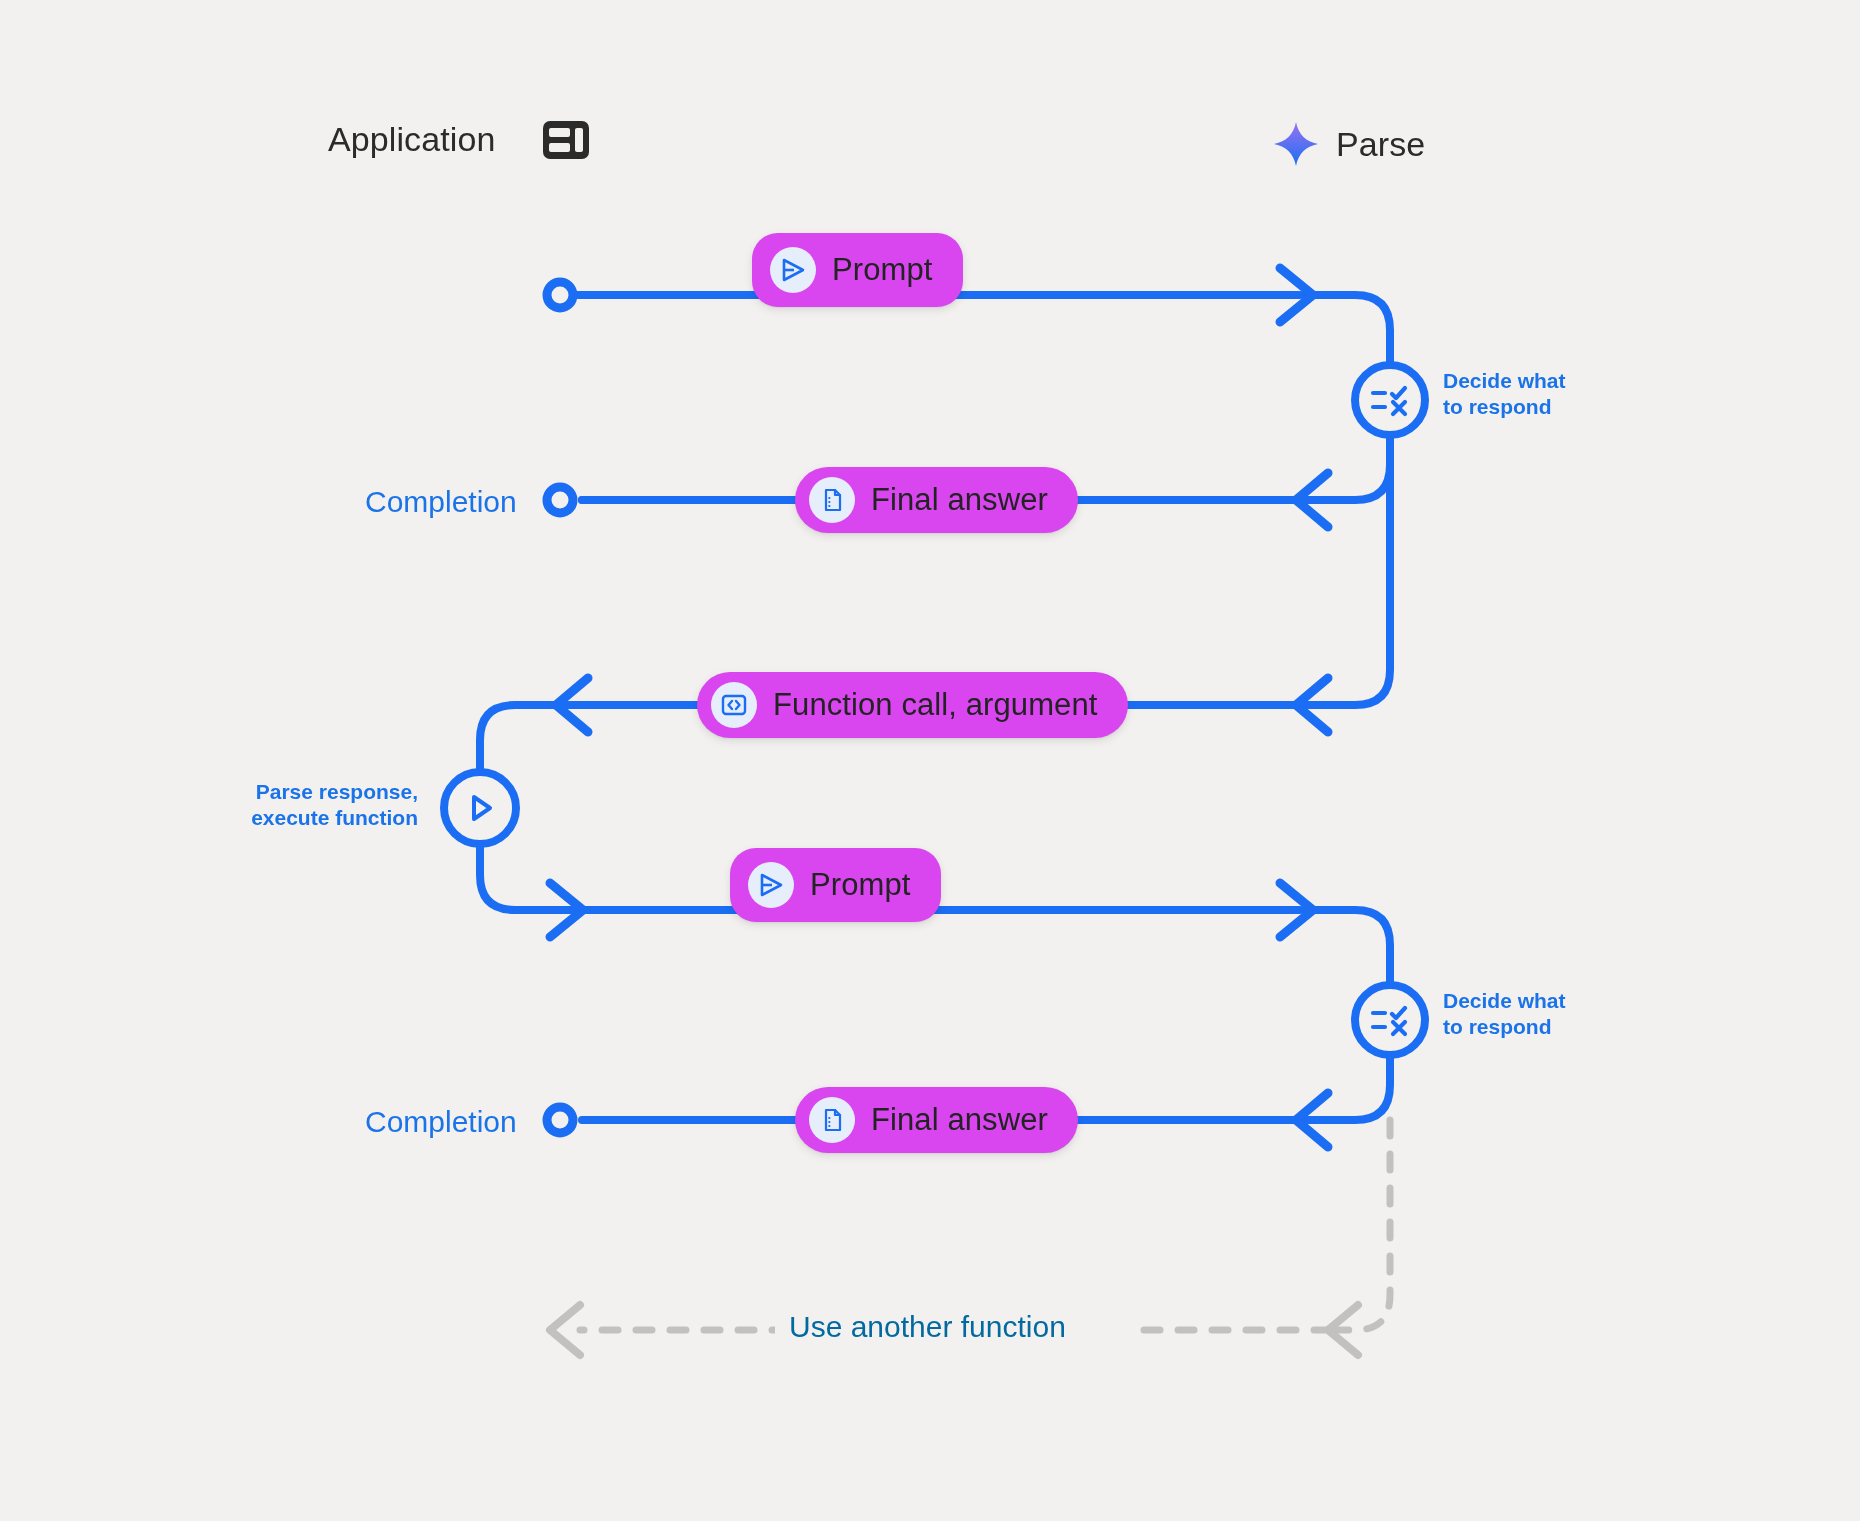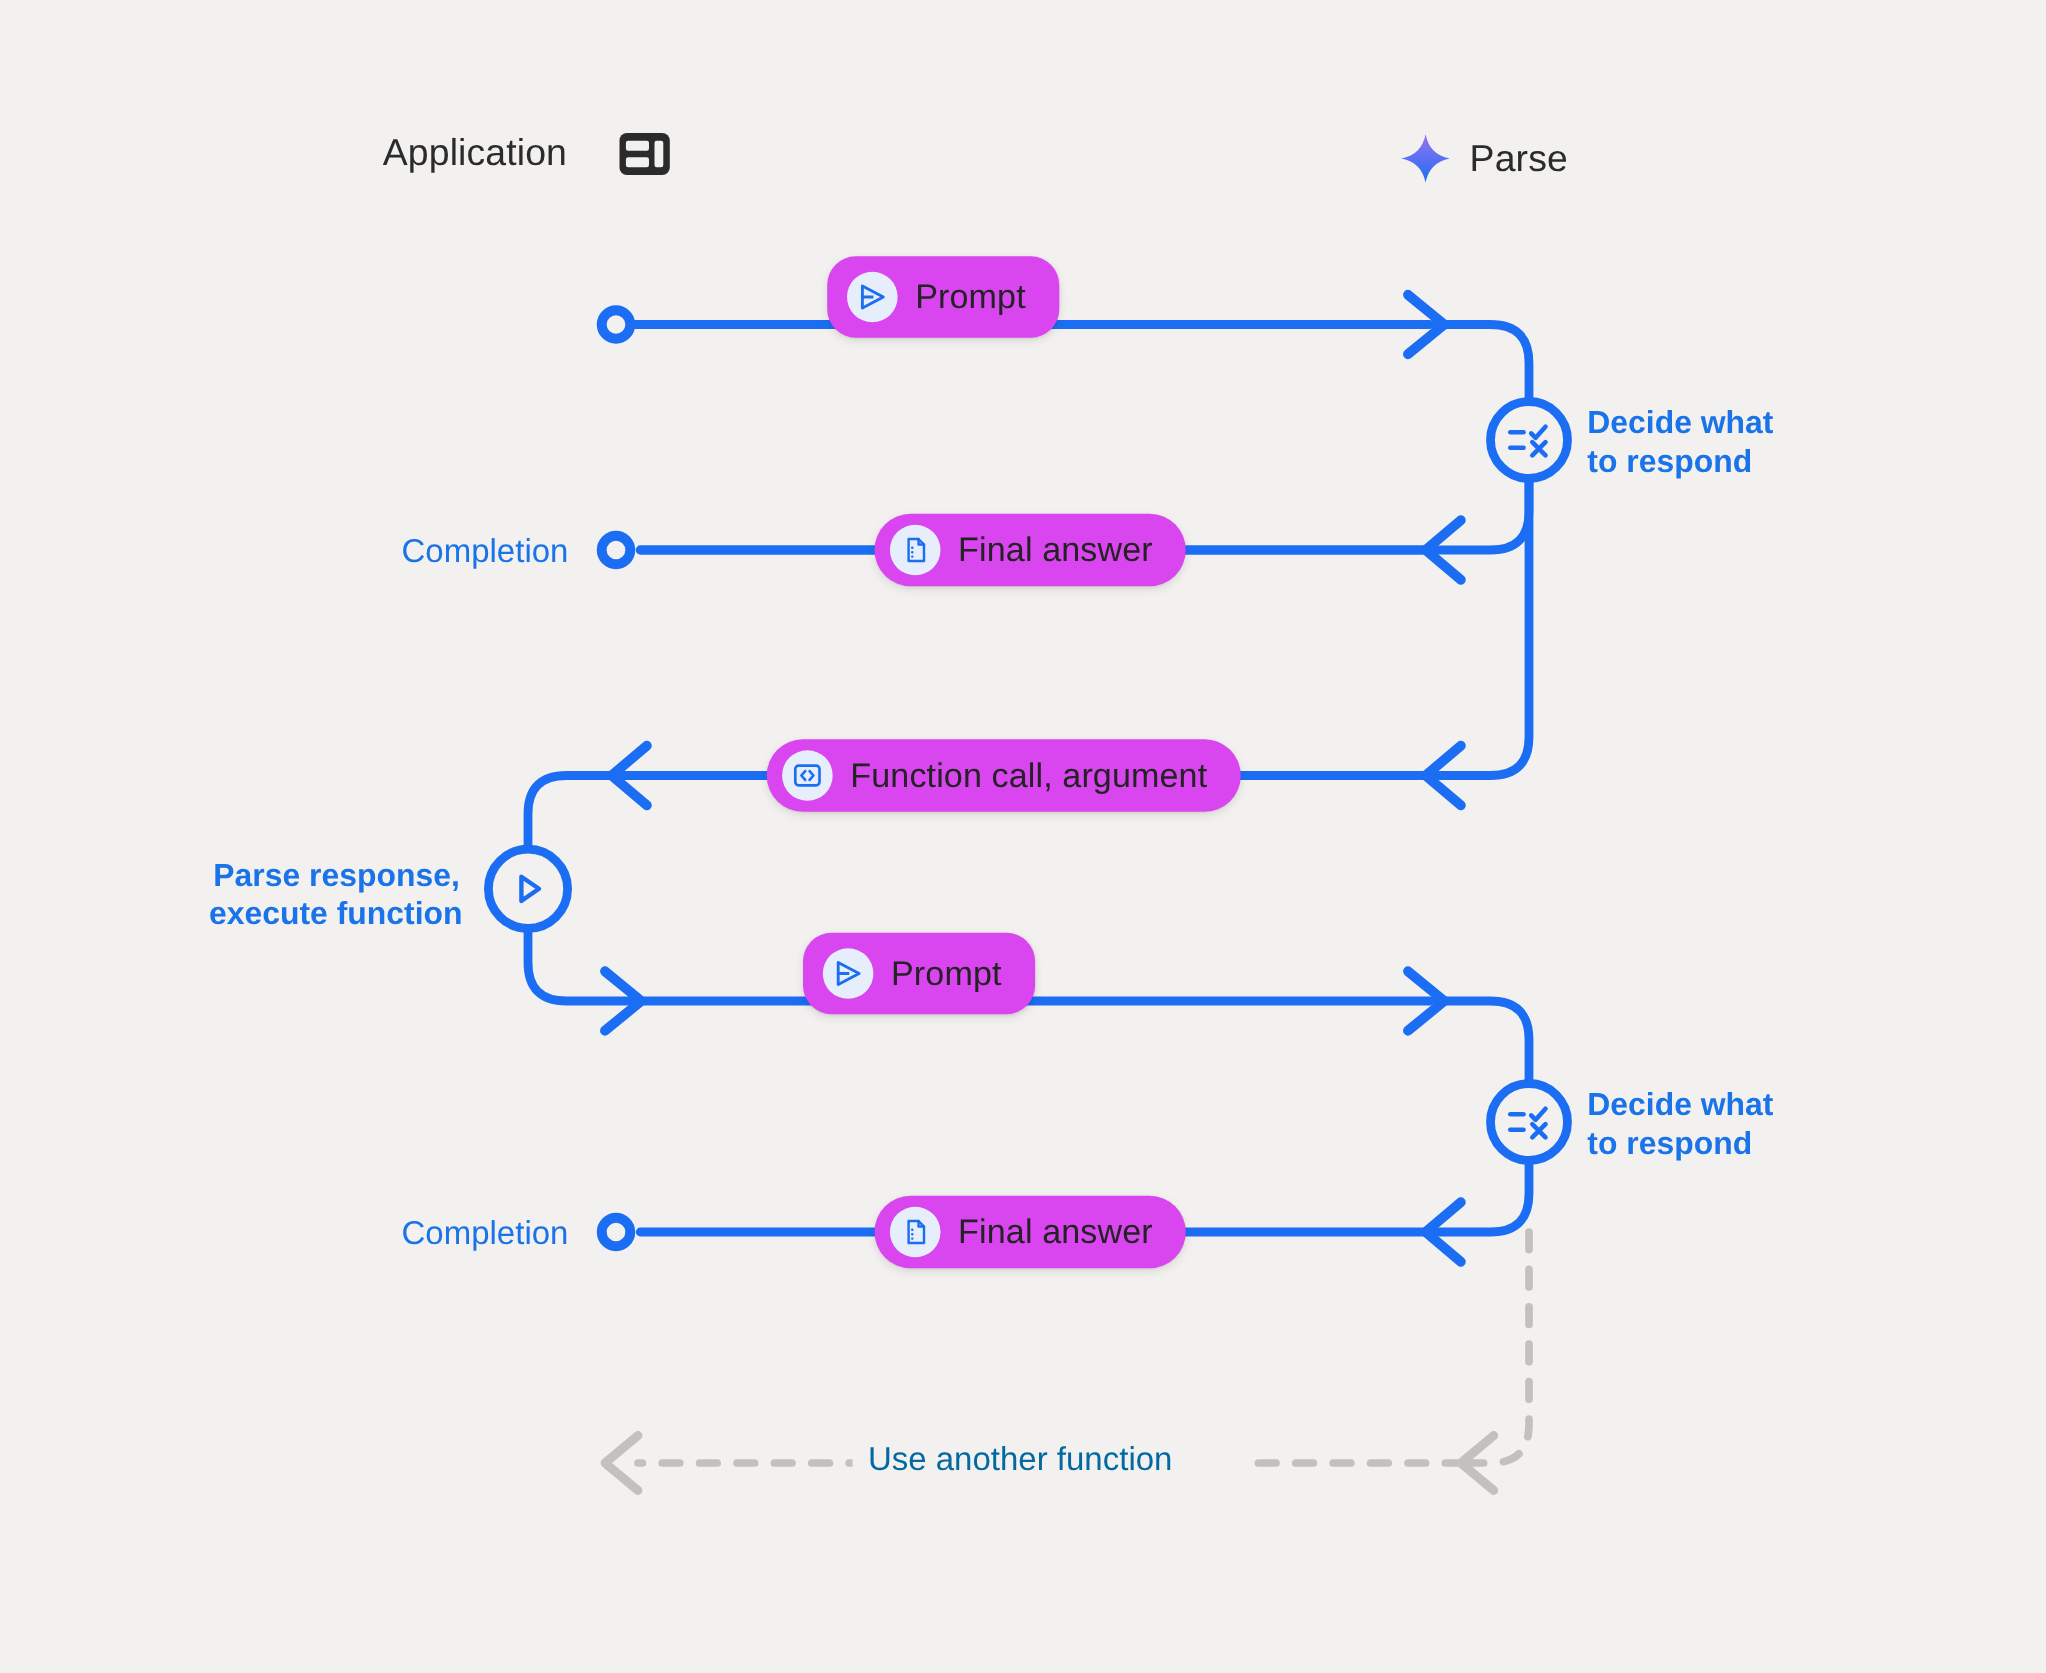--- a/index.html
+++ b/index.html
@@ -76,21 +76,21 @@
     display: flex;
     align-items: center;
     justify-content: center;
     flex: 0 0 auto;
   }
 
   
   .caption {
     position: absolute;
     color: #1a73e8;
-    font-size: 29px;
+    font-size: 21px;
     font-weight: bold;
     line-height: 1.22;
     white-space: pre;
     z-index: 4;
   }
   .caption.plain {
     font-weight: normal;
     font-size: 30px;
   }
   .caption.right { text-align: left; }
@@ -178,21 +178,21 @@
       <path d="M 1390 1120 V 1295 Q 1390 1330 1355 1330 H 1330"></path>
       <path d="M 1330 1330 H 1130"></path>
       <path d="M 1060 1330 H 580"></path>
     </g>
     <g fill="none" stroke="#c2c1bf" stroke-width="8" stroke-linecap="round" stroke-linejoin="round">
       <polyline points="1358,1305 1328,1330 1358,1355"></polyline>
       <polyline points="580,1305 550,1330 580,1355"></polyline>
     </g>
   </svg>
 
-  <div class="lane-header" style="left:348px; top:120px;gap:48px;">
+  <div class="lane-header" style="left:328px; top:120px;gap:48px;">
     <span class="lane-label">Application</span>
     <span class="app-icon">
       <svg viewBox="0 0 46 38" width="46" height="38">
         <rect x="0" y="0" width="46" height="38" rx="7" fill="#2b2b2b"></rect>
         <rect x="6" y="7" width="21" height="9" rx="2" fill="#f2f1ef"></rect>
         <rect x="6" y="22" width="21" height="9" rx="2" fill="#f2f1ef"></rect>
         <rect x="32" y="7" width="8" height="24" rx="2" fill="#f2f1ef"></rect>
       </svg>
     </span>
   </div>

